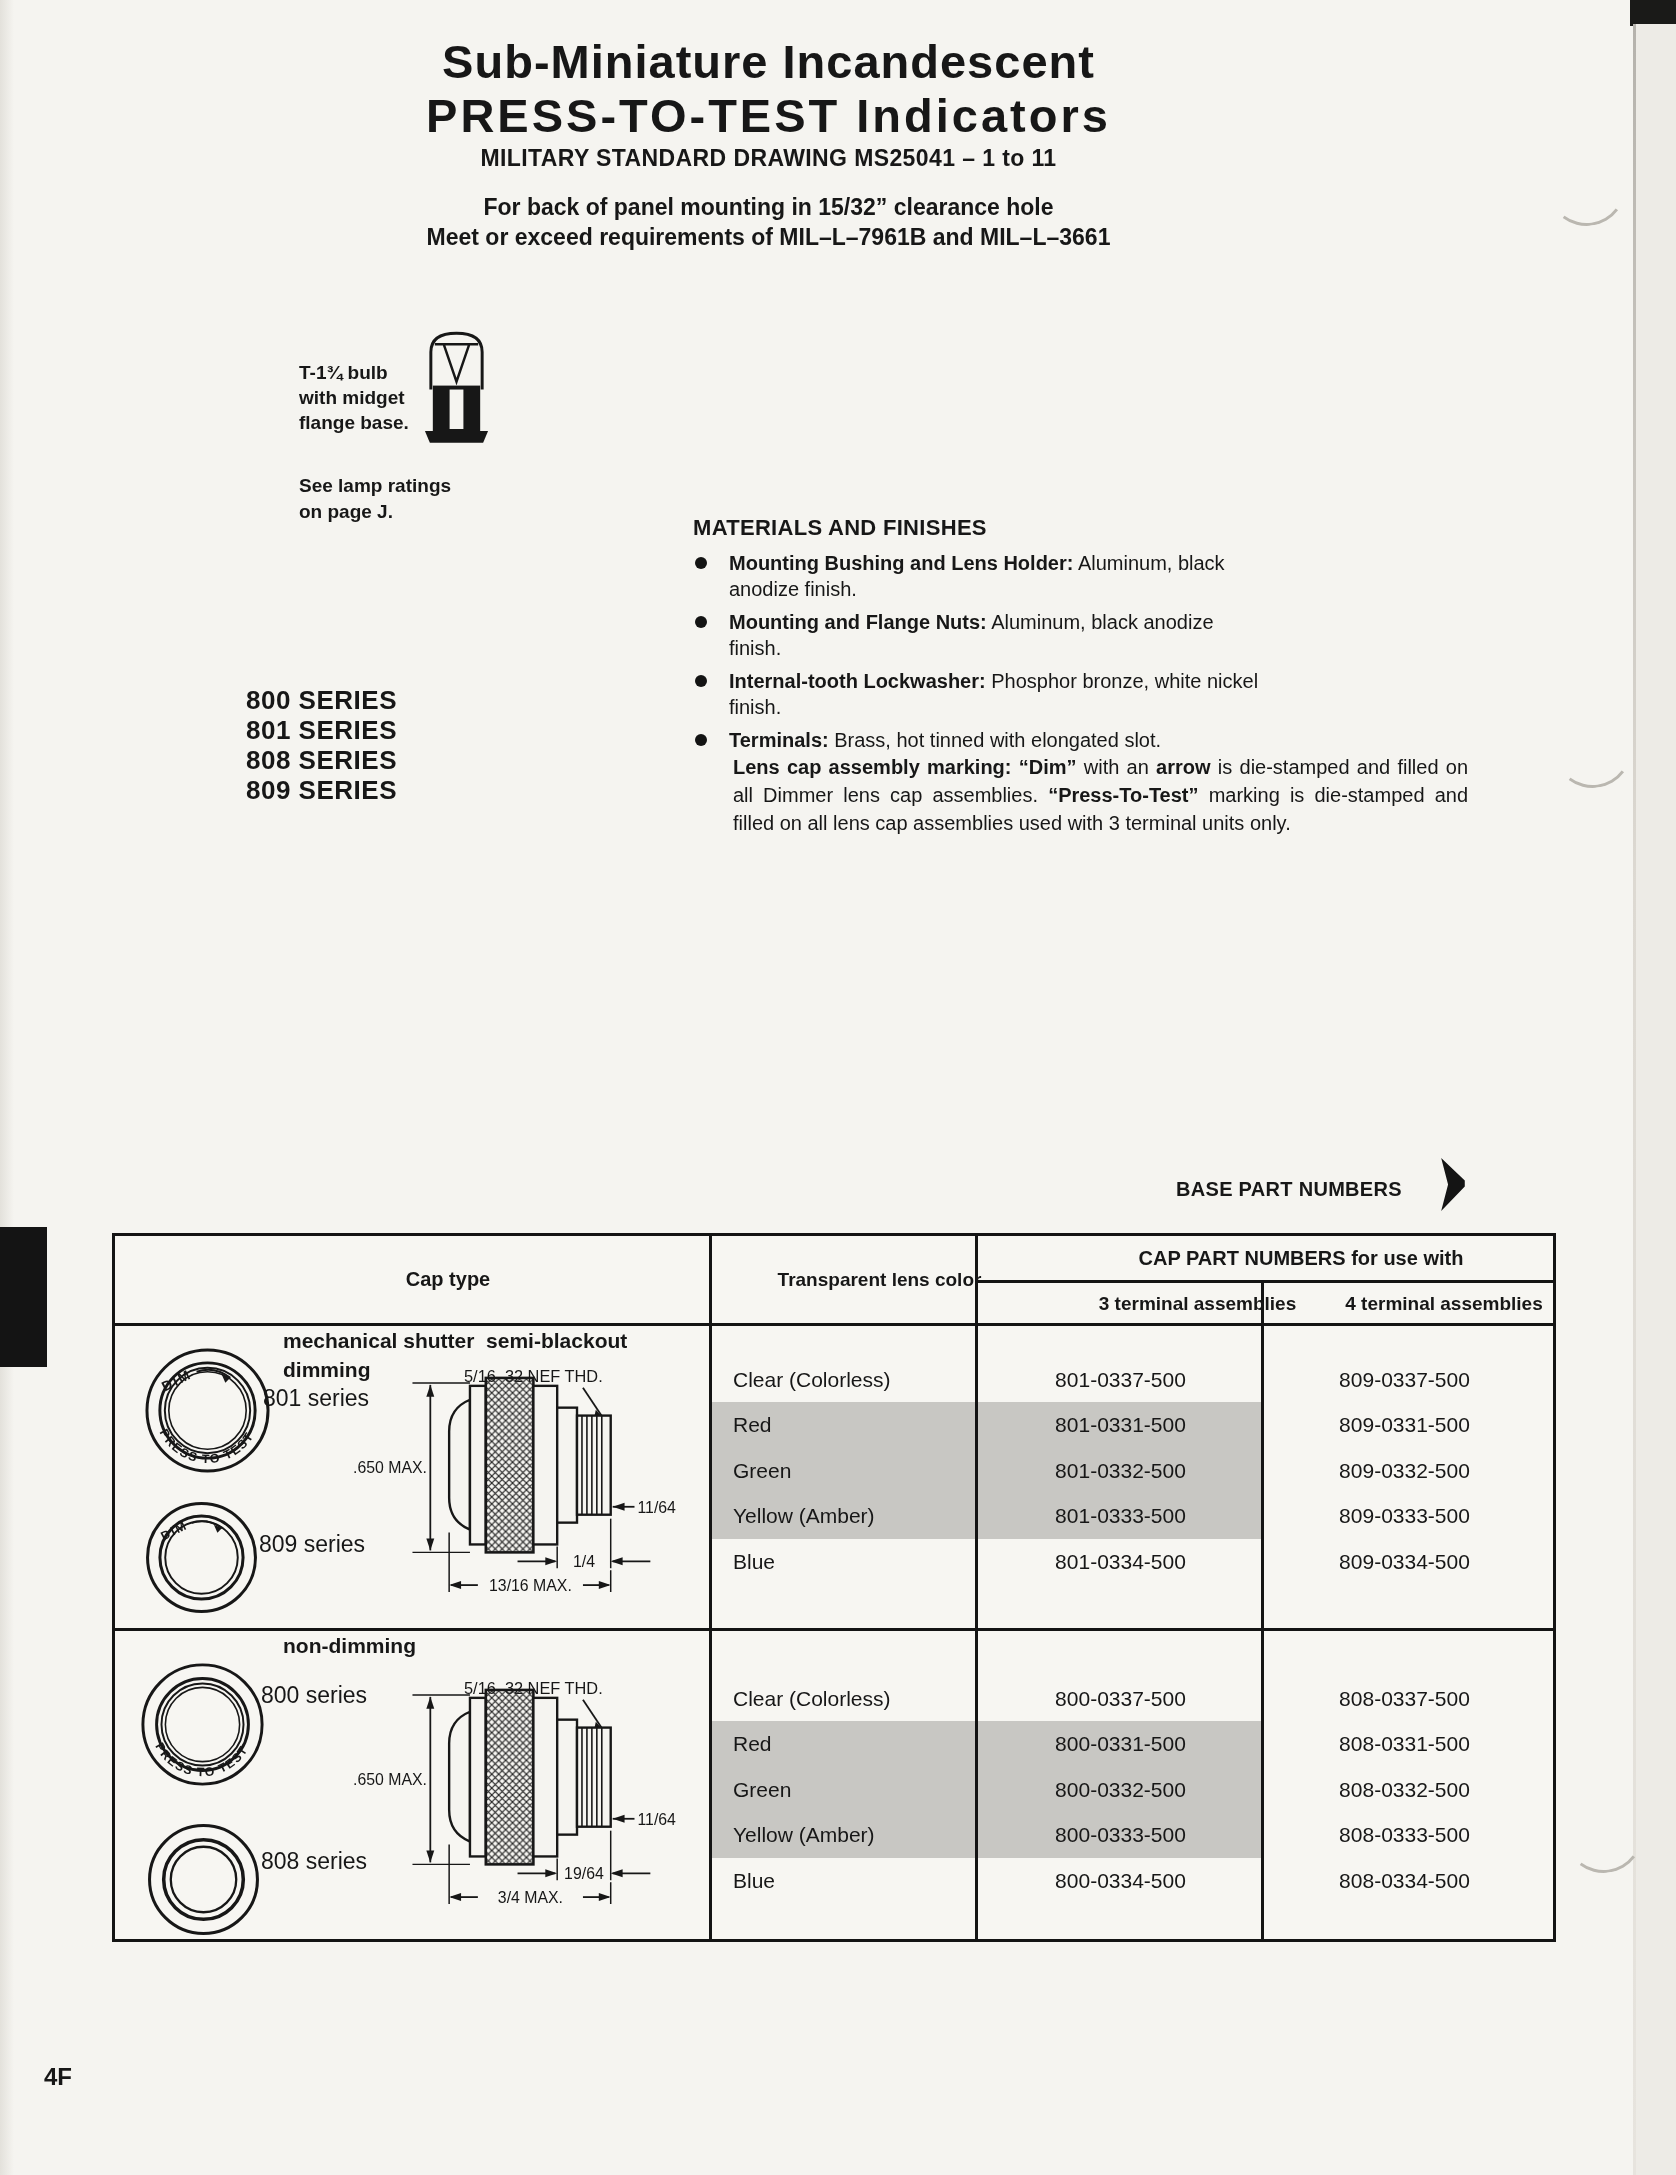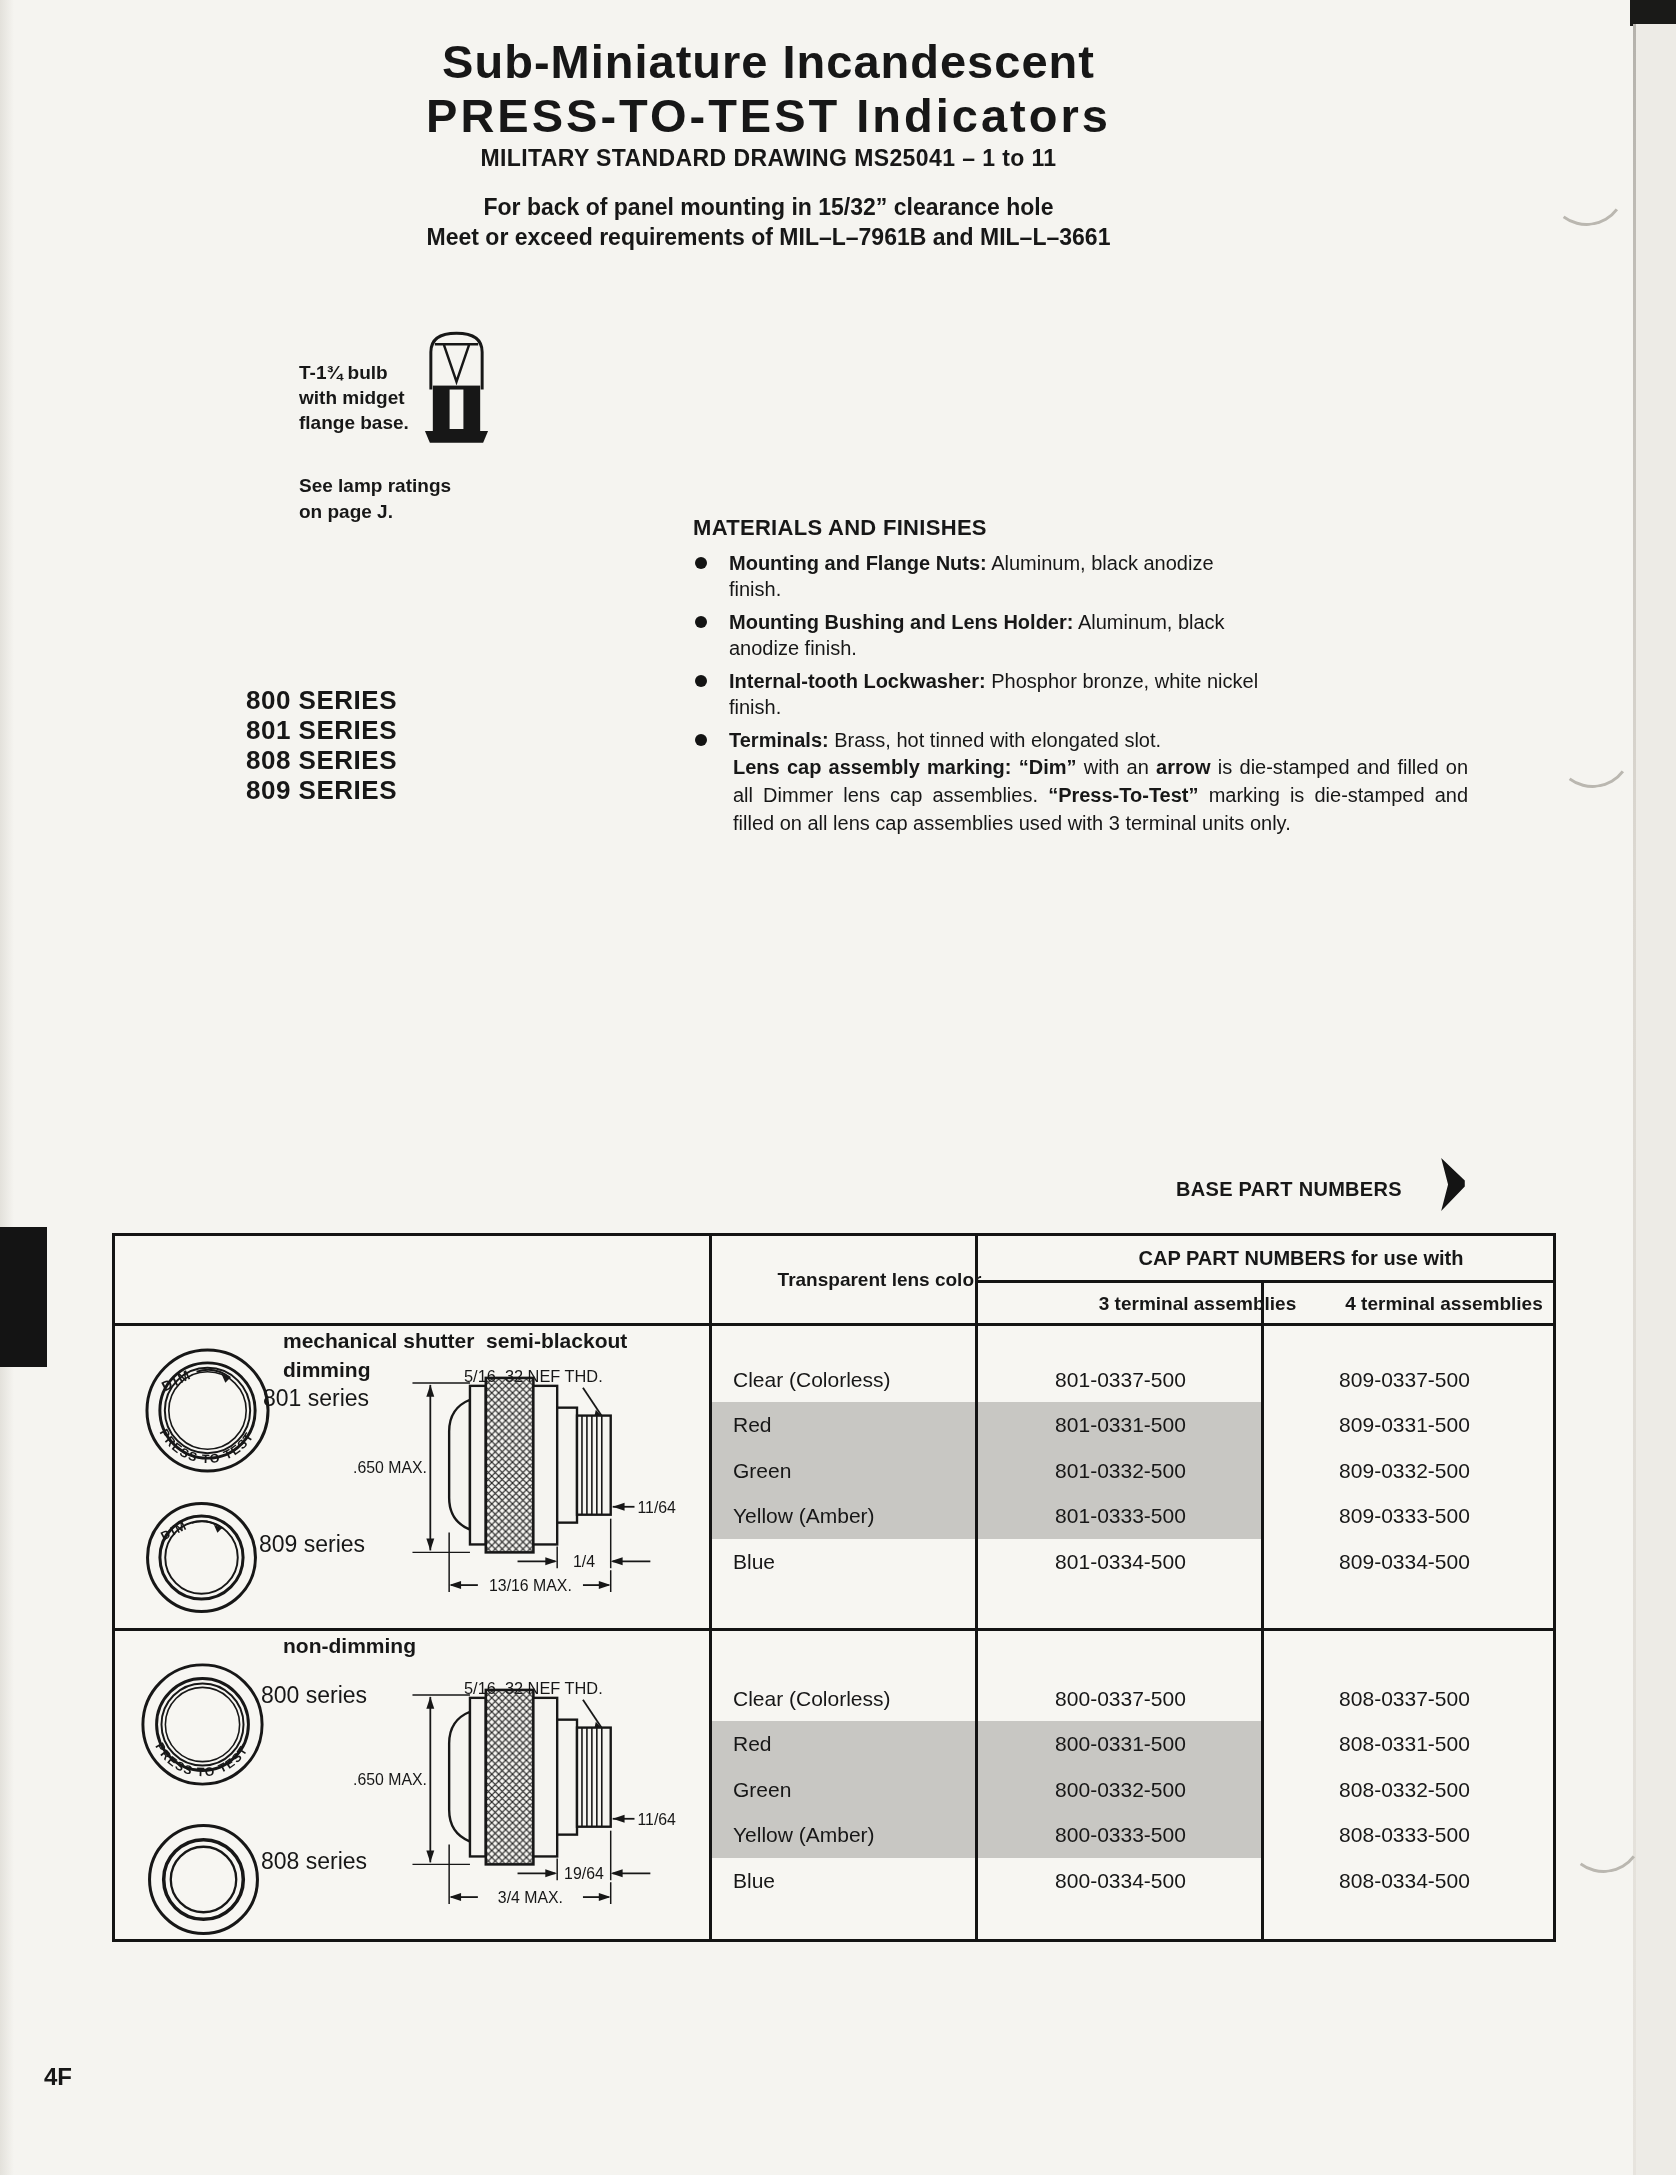--- a/index.html
+++ b/index.html
@@ -89,28 +89,28 @@
   </div>
   <div class="ratings-note">
     <div>See lamp ratings</div>
     <div>on page J.</div>
   </div>
 
   <div class="mat-head">MATERIALS AND FINISHES</div>
   <div class="mat-list">
     <div class="mat-item">
       <span class="dot"></span>
-      <b>Mounting and Flange Nuts:</b>
-      <span>Aluminum, black anodize finish.</span>
-    </div>
-    <div class="mat-item">
-      <span class="dot"></span>
       <b>Mounting Bushing and Lens Holder:</b>
       <span>Aluminum, black</span><br>
       <span>anodize finish.</span>
+    </div>
+    <div class="mat-item">
+      <span class="dot"></span>
+      <b>Mounting and Flange Nuts:</b>
+      <span>Aluminum, black anodize finish.</span>
     </div>
     <div class="mat-item">
       <span class="dot"></span>
       <b>Internal-tooth Lockwasher:</b>
       <span>Phosphor bronze, white nickel finish.</span>
     </div>
     <div class="mat-item">
       <span class="dot"></span>
       <b>Terminals:</b>
       <span>Brass, hot tinned with elongated slot.</span>
@@ -145,20 +145,21 @@
       <div class="gray" style="top:166px;height:137px;"></div>
       <div class="gray" style="top:485px;height:137px;"></div>
 
       <div class="vline" style="left:594px;top:0;bottom:0;"></div>
       <div class="vline" style="left:860px;top:0;bottom:0;"></div>
       <div class="vline" style="left:1146px;top:44px;bottom:0;"></div>
       <div class="hline" style="left:860px;right:0;top:44px;"></div>
       <div class="hline" style="left:0;right:0;top:87px;"></div>
       <div class="hline" style="left:0;right:0;top:392px;"></div>
 
+      <div class="hcell" style="left:0;top:0;width:594px;height:87px;font-size:20px;">Cap type</div>
       <div class="hcell" style="left:597px;top:0;width:263px;height:87px;font-size:19px;">Transparent lens color</div>
       <div class="hcell" style="left:863px;top:0;width:574px;height:44px;font-size:20px;">CAP PART NUMBERS for use with</div>
       <div class="hcell" style="left:863px;top:47px;width:283px;height:41px;font-size:19px;padding-left:42px;">3 terminal assemblies</div>
       <div class="hcell" style="left:1149px;top:47px;width:288px;height:41px;font-size:19px;">4 terminal assemblies</div>
 
       <div class="cap-title" style="left:168px;top:93px;">mechanical shutter  semi-blackout</div>
       <div class="cap-title" style="left:168px;top:122px;text-align:right;">dimming</div>
       <div class="cap-series" style="left:148px;top:149px;">801 series</div>
       <div class="cap-series" style="left:144px;top:295px;">809 series</div>
 

